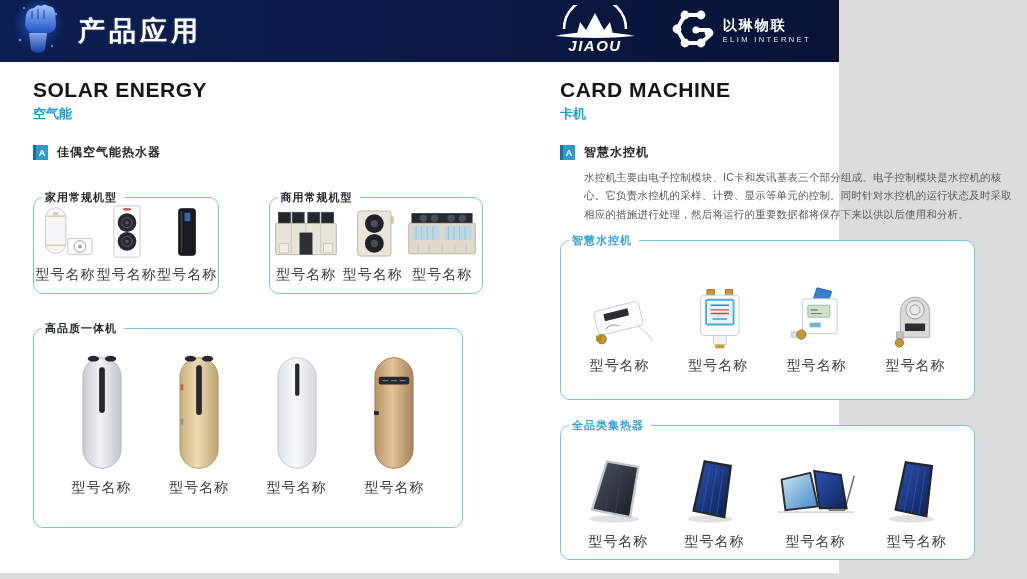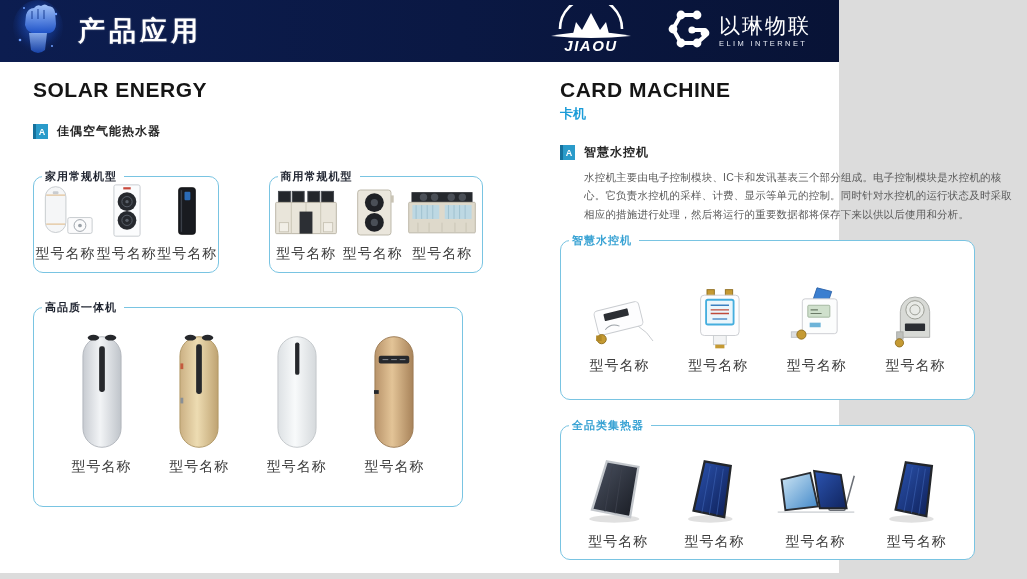--- a/index.html
+++ b/index.html
@@ -8,21 +8,21 @@
   .page { position:absolute; left:0; top:0; width:839px; height:573px; background:#ffffff; }
 
   
   .hdr { position:relative; height:62px; background:linear-gradient(90deg,#0c1d50 0%,#0a1843 55%,#081336 100%);
     display:flex; align-items:center; padding-left:12px; }
   .hdr-title { color:#ffffff; font-size:27px; font-weight:bold; letter-spacing:4px; margin-left:14px;
     text-shadow:0 0 2px rgba(255,255,255,.35); }
   .hdr-logos { margin-left:auto; display:flex; align-items:center; gap:34px; margin-right:28px; }
   .elim { display:flex; align-items:center; gap:9px; }
   .elim-txt { display:flex; flex-direction:column; line-height:1; }
-  .elim-cn { color:#fff; font-size:21px; font-weight:normal; letter-spacing:2px; }
+  .elim-cn { color:#fff; font-size:14px; font-weight:bold; letter-spacing:2px; }
   .elim-en { color:#e8ecf5; font-size:7.5px; letter-spacing:2.4px; margin-top:4px; }
 
   
   .col { position:absolute; top:78px; }
   .col-left  { left:33px;  width:450px; }
   .col-right { left:560px; width:452px; }
   .sec-title { font-size:21px; font-weight:bold; color:#151515; letter-spacing:.5px; }
   .sec-sub { font-size:13px; font-weight:bold; color:#1b9cd8; margin-top:3px; }
   .item-head { display:flex; align-items:center; margin-top:21px; }
   .badge { width:15px; height:15px; background:#2a9bca; border-left:3px solid #16719c; color:#fff;
@@ -111,20 +111,21 @@
         <span class="elim-txt">
           <span class="elim-cn">以琳物联</span>
           <span class="elim-en">ELIM INTERNET</span>
         </span>
       </div>
     </div>
   </div>
 
   <div class="col col-left">
     <div class="sec-title">SOLAR ENERGY</div>
+    <div class="sec-sub">空气能</div>
 
     <div class="item-head">
       <span class="badge">A</span>
       <span class="item-title">佳偶空气能热水器</span>
     </div>
 
     <div class="prow">
 
       <div class="panel panel-home">
         <span class="plabel dark">家用常规机型</span>

